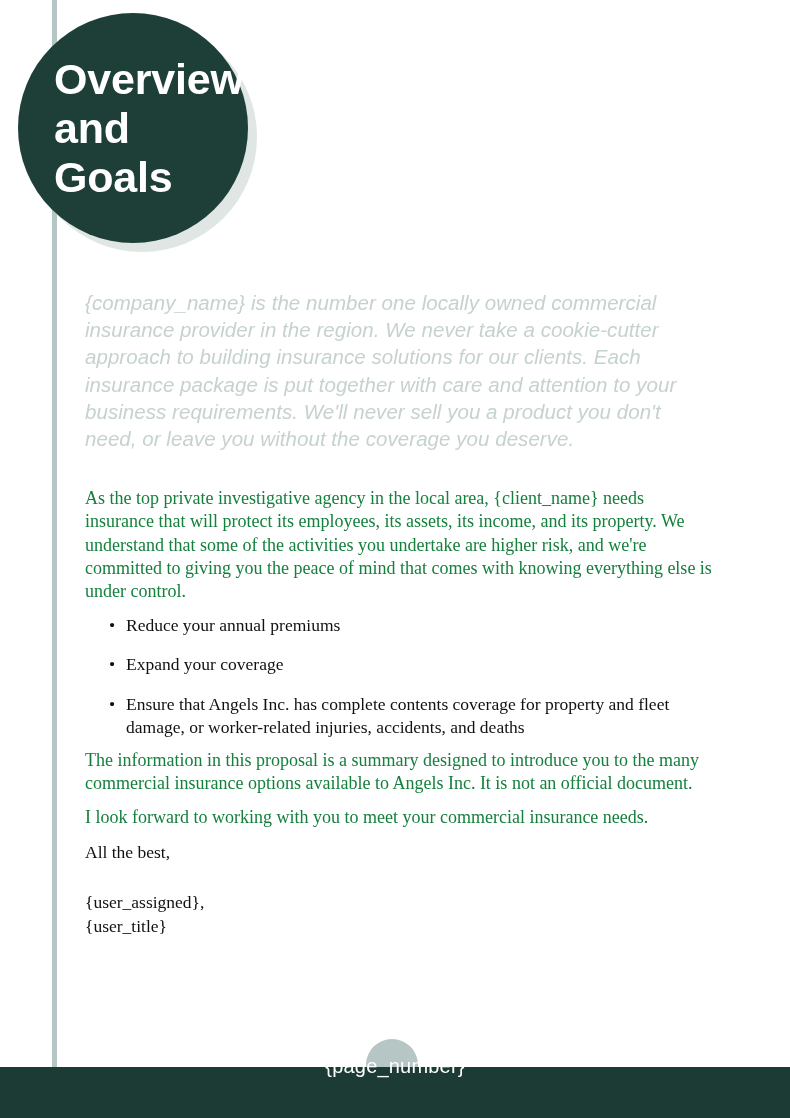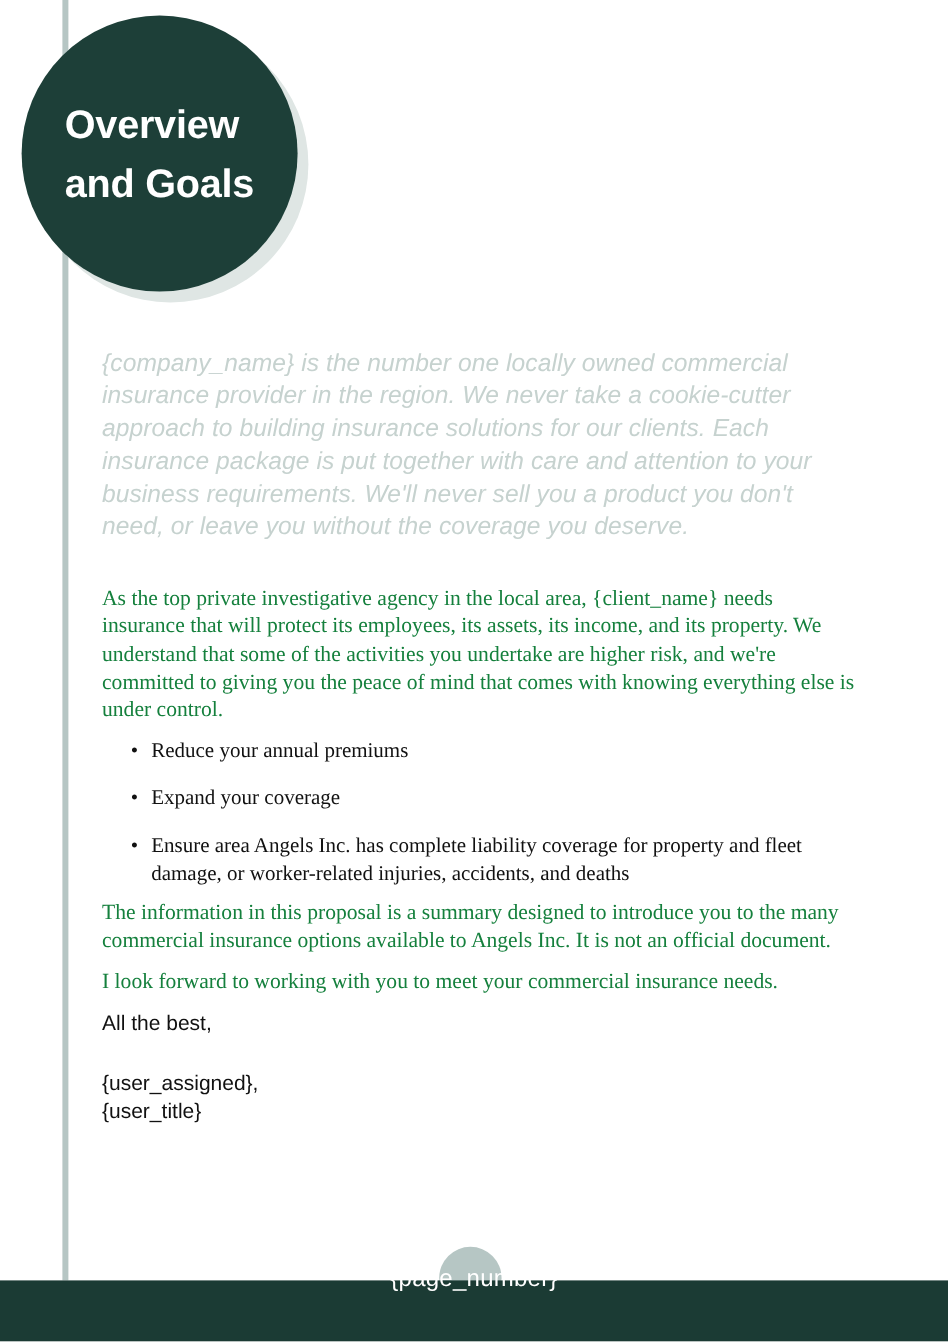--- a/index.html
+++ b/index.html
@@ -67,21 +67,21 @@
     height: 230px;
     display: flex;
     flex-direction: column;
     align-items: flex-start;
     justify-content: center;
     padding-left: 36px;
     box-sizing: border-box;
     color: #ffffff;
     font-family: "Liberation Sans Narrow", "Liberation Sans", sans-serif;
     font-weight: bold;
-    font-size: 33px;
+    font-size: 43px;
     line-height: 49px;
     letter-spacing: -0.2px;
     white-space: pre-line;
   }
 
   
   .content {
     position: absolute;
     left: 85px;
     top: 289px;
@@ -124,21 +124,21 @@
   .bullet-list li .dot {
     position: absolute;
     left: 24px;
     top: 0;
     line-height: 23.2px;
   }
 
   .sig-gap { height: 26px; }
 
   .sig-line {
-    font-family: Liberation Sans, sans-serif;
+    font-family: Liberation Serif, serif;
     font-size: 17.5px;
     line-height: 23.2px;
     color: #111111;
     margin: 0 0 1px 0;
   }
 
   
   .footer-band {
     position: absolute;
     left: 0;
@@ -194,21 +194,21 @@
       <li>
         <span class="dot">•</span>
         <span>Reduce your annual premiums</span>
       </li>
       <li>
         <span class="dot">•</span>
         <span>Expand your coverage</span>
       </li>
       <li>
         <span class="dot">•</span>
-        <span>Ensure area Angels Inc. has complete liability coverage for property and fleet damage, or worker-related injuries, accidents, and deaths</span>
+        <span>Ensure that Angels Inc. has complete contents coverage for property and fleet damage, or worker-related injuries, accidents, and deaths</span>
       </li>
     </ul>
 
     <p class="body-text">The information in this proposal is a summary designed to introduce you to the many commercial insurance options available to Angels Inc. It is not an official document.</p>
 
 
     <p class="body-text">I look forward to working with you to meet your commercial insurance needs.</p>
 
     <p class="sig-line">All the best,</p>
 

